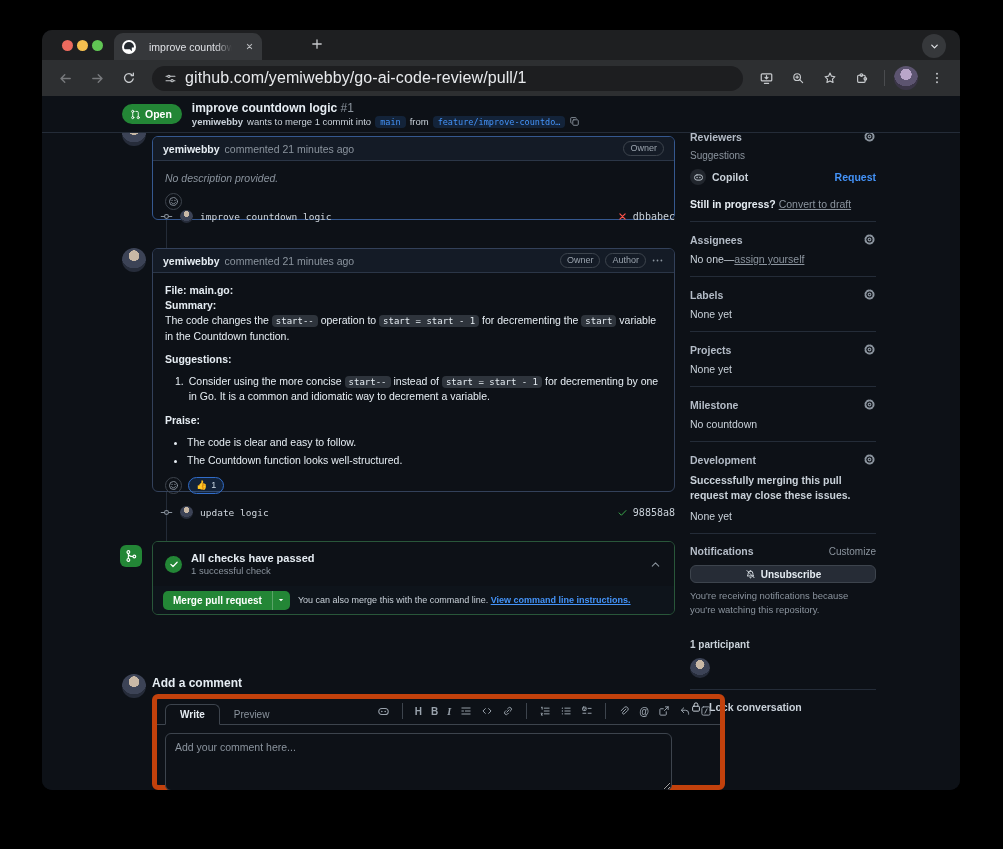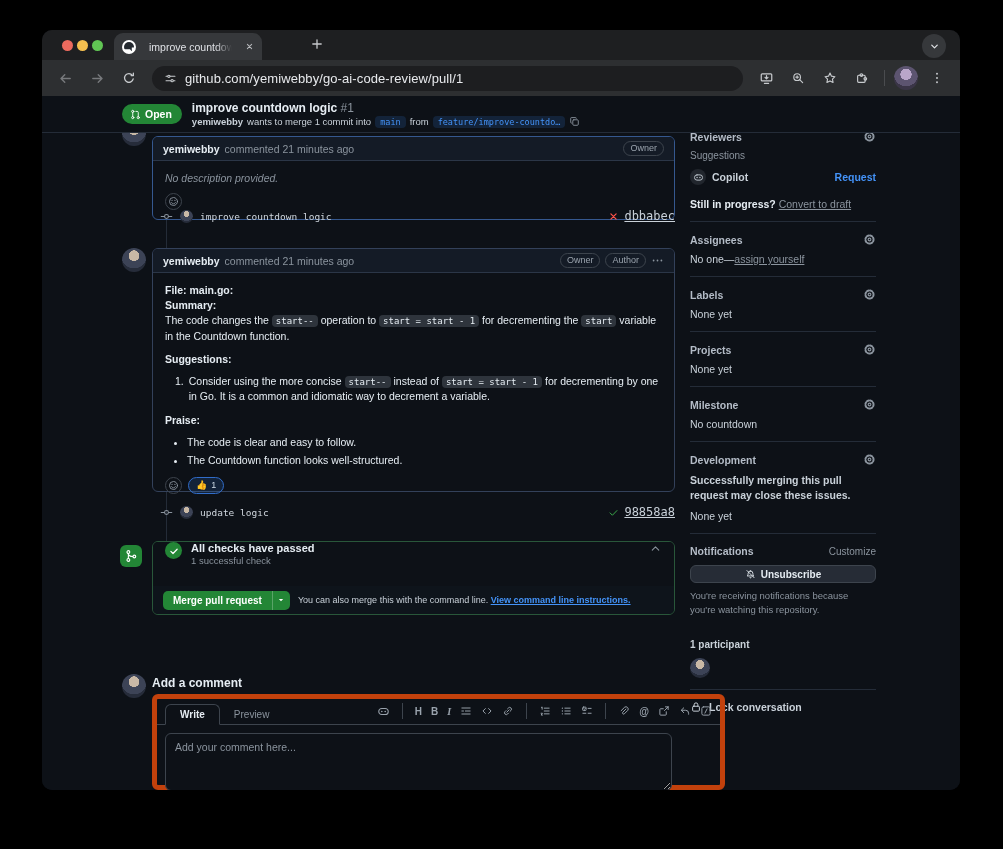--- a/index.html
+++ b/index.html
@@ -22,21 +22,21 @@
   .favicon:after { content:""; position:absolute; inset:2px; border-radius:50%; background:#24292f;
     clip-path:polygon(0 0,100% 0,100% 60%,78% 60%,78% 100%,60% 78%,0 78%); }
   #newtab { position:absolute; left:268px; top:7px; color:#c6c8cb; }
   #tabsearch { position:absolute; right:14px; top:4px; width:24px; height:24px; border-radius:50%;
     background:#36383b; color:#dfe1e5; display:flex; align-items:center; justify-content:center; }
   #toolbar { height:36px; background:#2d2f31; display:flex; align-items:center; padding:0 10px; gap:6px; color:#c7cacd; }
   .tbtn { width:26px; height:26px; border-radius:50%; display:flex; align-items:center; justify-content:center; flex:none; }
   .tbtn.dim { color:#77797c; }
   #addressbar { flex:1; height:25px; background:#1d1e20; border-radius:13px; display:flex; align-items:center;
     padding:0 12px; gap:8px; color:#e8eaed; margin:0 4px; }
-  #addressbar .url { font-size:13px; letter-spacing:.1px; }
+  #addressbar .url { font-size:16px; letter-spacing:.1px; }
   #avatarbtn { width:24px; height:24px; border-radius:50%; flex:none;
     background:radial-gradient(circle at 50% 35%,#b9a6c9 0 28%,#5c5470 29% 60%,#3a3547 61%); }
   .vsep { width:1px; height:16px; background:#4a4c4f; margin:0 3px; }
 
   
   #page { position:relative; height:694px; background:#0d1117; color:#e6edf3; }
   #prheader { position:absolute; left:0; top:0; right:0; height:37px; z-index:30; background:#0d1117;
     border-bottom:1px solid #242c38; display:flex; align-items:center; padding:0 0 0 80px; gap:10px; }
   .open-pill { background:#238636; color:#fff; border-radius:999px; height:20px; padding:0 10px 0 8px;
     display:flex; align-items:center; gap:4px; font-size:10.5px; font-weight:bold; }
@@ -61,28 +61,28 @@
   .cbody { padding:10px 12px; font-size:10.5px; line-height:1.45; }
   .react-btn { width:17px; height:17px; border:1px solid #3d444d; border-radius:50%; color:#8b949e;
     display:inline-flex; align-items:center; justify-content:center; }
   .react-pill { height:17px; border:1px solid #316dca; background:rgba(56,139,253,.15); border-radius:999px;
     display:inline-flex; align-items:center; gap:4px; padding:0 7px; font-size:9px; color:#cdd9e5; }
   .code { font-family:"DejaVu Sans Mono","Liberation Mono",monospace; font-size:9px;
     background:rgba(110,118,129,.35); border-radius:4px; padding:1px 4px; }
   .commit-row { position:absolute; left:32px; width:523px; height:16px; display:flex; align-items:center;
     gap:7px; font-size:9.5px; color:#d0d7de; }
   .commit-row .msg { font-size:9.5px; }
-  .commit-row .sha { margin-left:auto; font-size:12px; color:#c9d1d9;text-decoration:underline; }
+  .commit-row .sha { margin-left:auto; font-size:10px; color:#c9d1d9; }
   .mini-av { width:13px; height:13px; }
 
   
   #merge-icon { position:absolute; left:0; width:22px; height:22px; border-radius:6px; background:#238636;
     color:#fff; display:flex; align-items:center; justify-content:center; }
   #mergebox { position:absolute; left:32px; width:523px; border:1px solid #29573a; border-radius:6px; overflow:hidden; }
-  .mrow1 { height:44px; background:#0d1117; display:flex; padding:0 12px; gap:9px; }
+  .mrow1 { height:44px; background:#0d1117; display:flex; align-items:center; padding:0 12px; gap:9px; }
   .ok-circle { width:17px; height:17px; border-radius:50%; background:#238636; color:#fff;
     display:flex; align-items:center; justify-content:center; flex:none; }
   .mrow1 .tt { font-size:11px; font-weight:bold; }
   .mrow1 .ts { font-size:9.5px; color:#8b949e; margin-top:1px; }
   .mrow2 { height:48px; background:#090c11; border-top:1px solid #242c38; border-bottom:1px solid #242c38;
     display:flex; align-items:center; padding:0 12px; gap:8px; font-size:10px; }
   .ci-logo { width:15px; height:15px; border-radius:3px; background:#1b2028; color:#9aa3ad;
     display:flex; align-items:center; justify-content:center; flex:none; }
   .req-pill { border:1px solid #3d444d; border-radius:999px; color:#e6edf3; font-size:9px; font-weight:bold;
     padding:1px 8px; margin-left:auto; }

